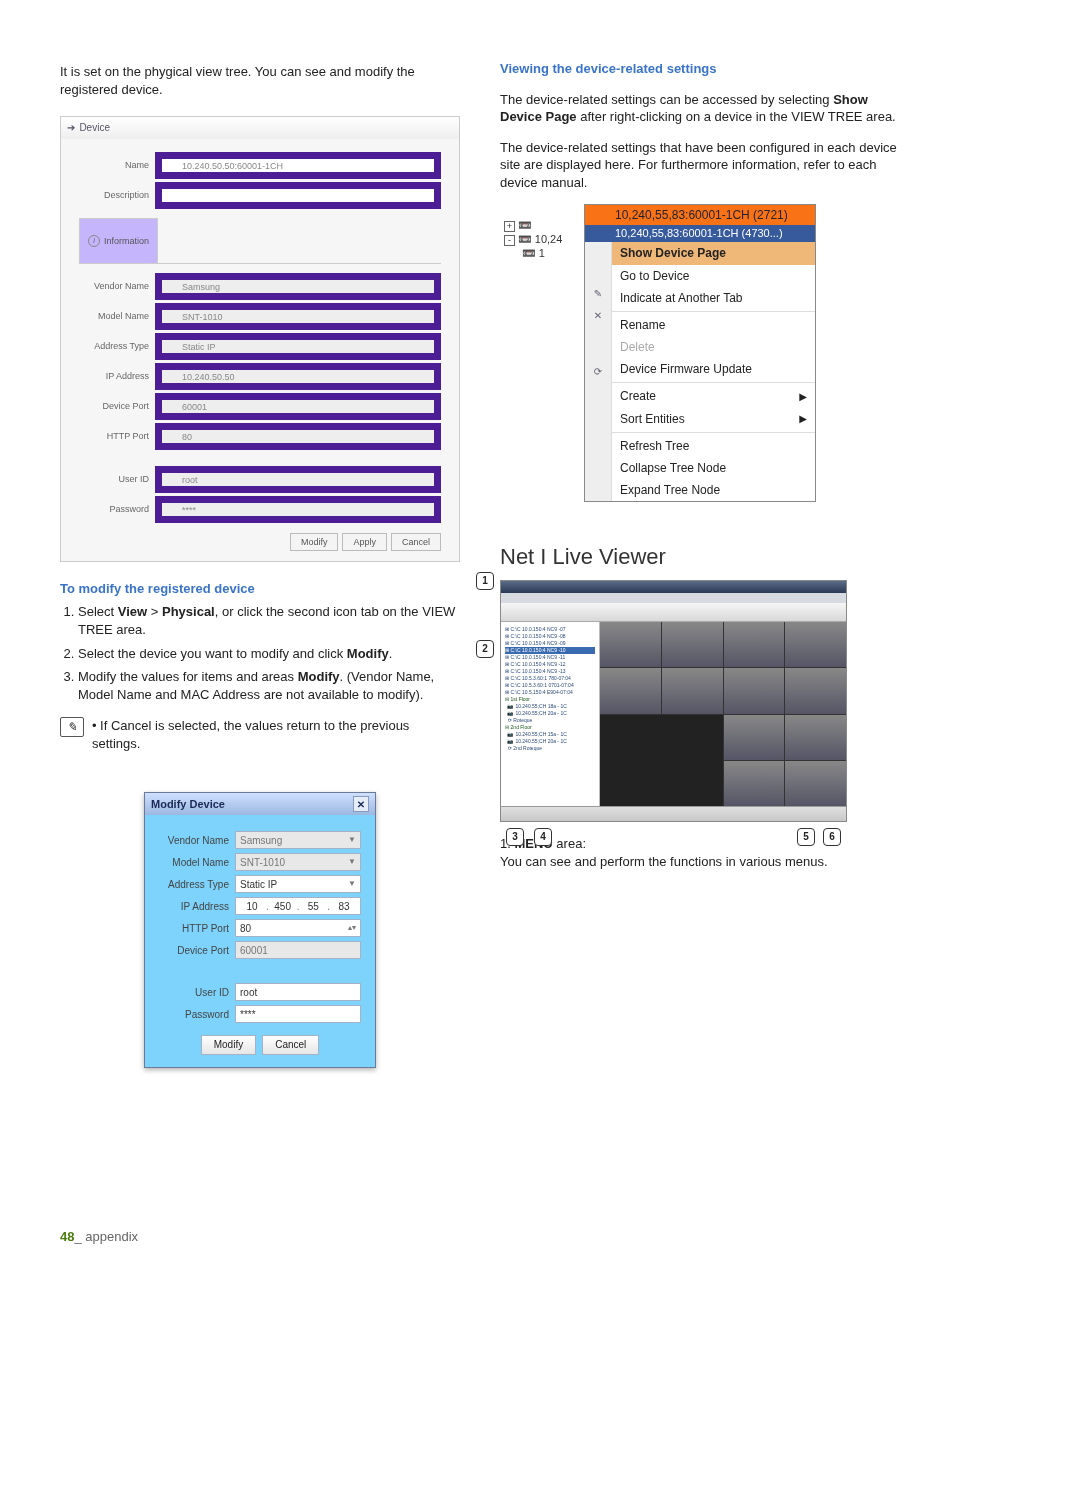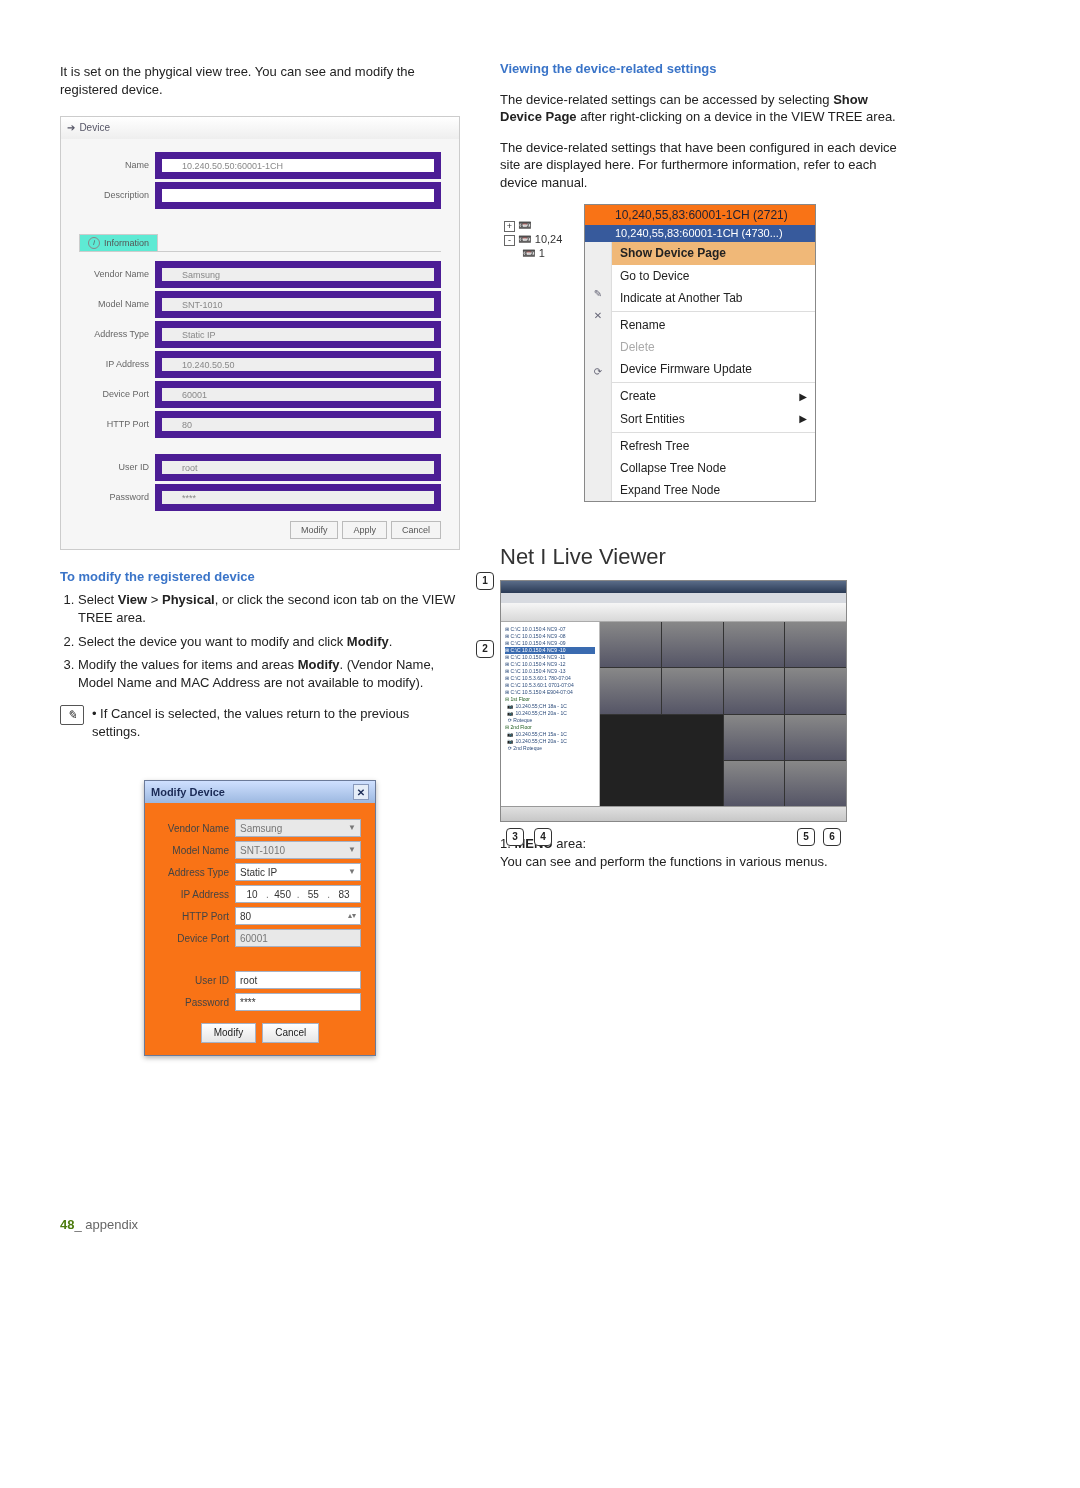--- a/index.html
+++ b/index.html
@@ -89,28 +89,28 @@
     height: 11px;
     padding: 1px 20px;
     color: #888;
     overflow: hidden;
     white-space: nowrap;
   }
   .panel-row .field.grey {
     background: #eee;
   }
   .info-tab {
-    background: #5eead4;
+    background: #c4b5fd;
     display: inline-flex;
     align-items: center;
     gap: 4px;
-    padding: 2px 8px;
+    padding: 16px 8px;
     border: 1px solid #ccc;
     border-bottom: none;
-    margin-top: 22px;
+    margin-top: 6px;
     font-size: 9px;
   }
   .info-tab .i-icon {
     width: 10px;
     height: 10px;
     border: 1px solid #888;
     border-radius: 50%;
     display: inline-flex;
     align-items: center;
     justify-content: center;
@@ -220,21 +220,21 @@
     margin-right: 3px;
     background: #fff;
   }
 
   
   .modify-dialog {
     width: 230px;
     margin: 40px auto 0 auto;
     border: 1px solid #6b7a99;
     font-size: 10px;
-    background: #f97316;
+    background: #7dd3fc;
     box-shadow: 0 2px 5px rgba(0,0,0,0.3);
   }
   .modify-header {
     background: linear-gradient(#cfe0ff, #9cb8e0);
     padding: 3px 6px;
     display: flex;
     justify-content: space-between;
     align-items: center;
     color: #1a2a55;
     font-weight: bold;

